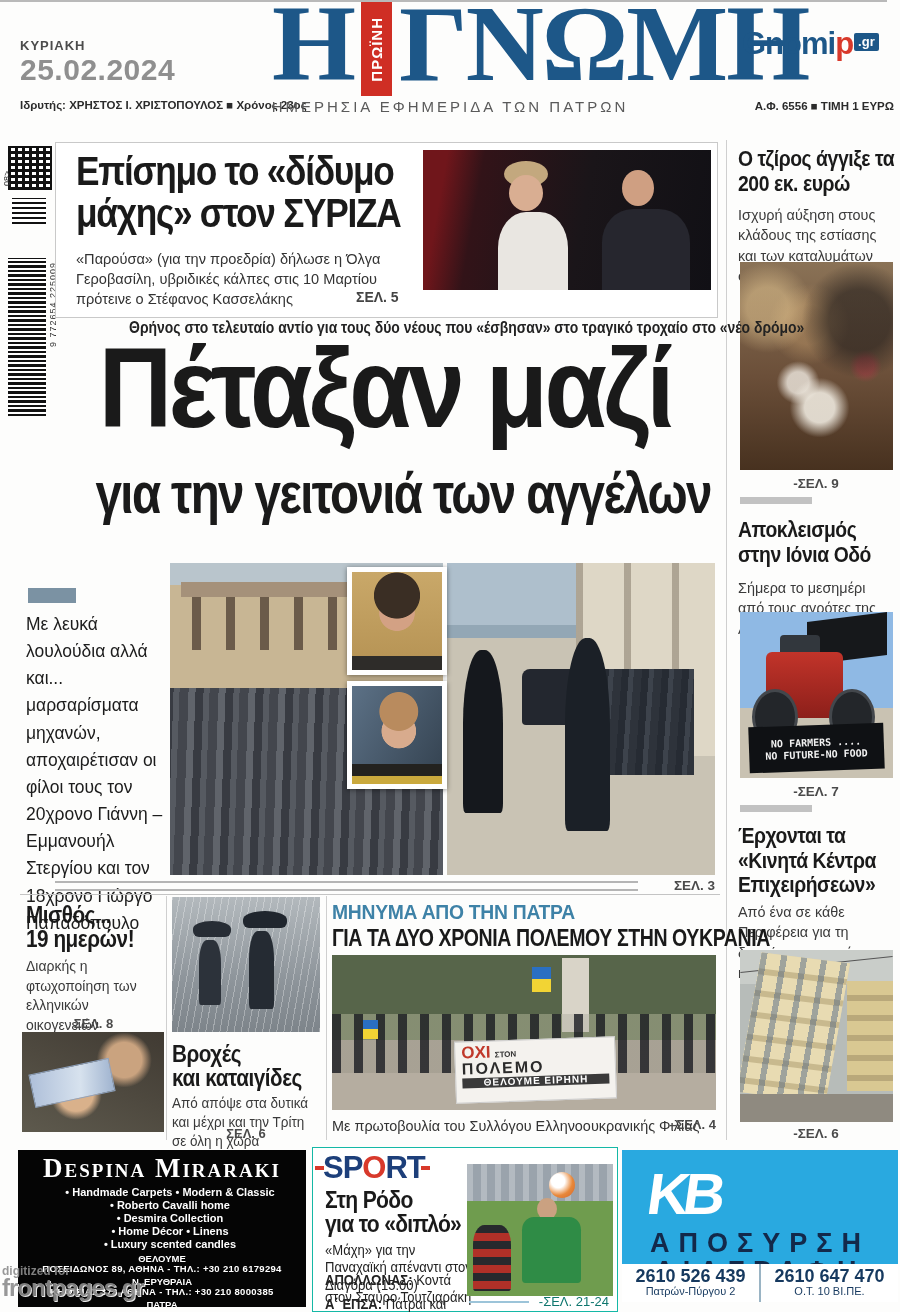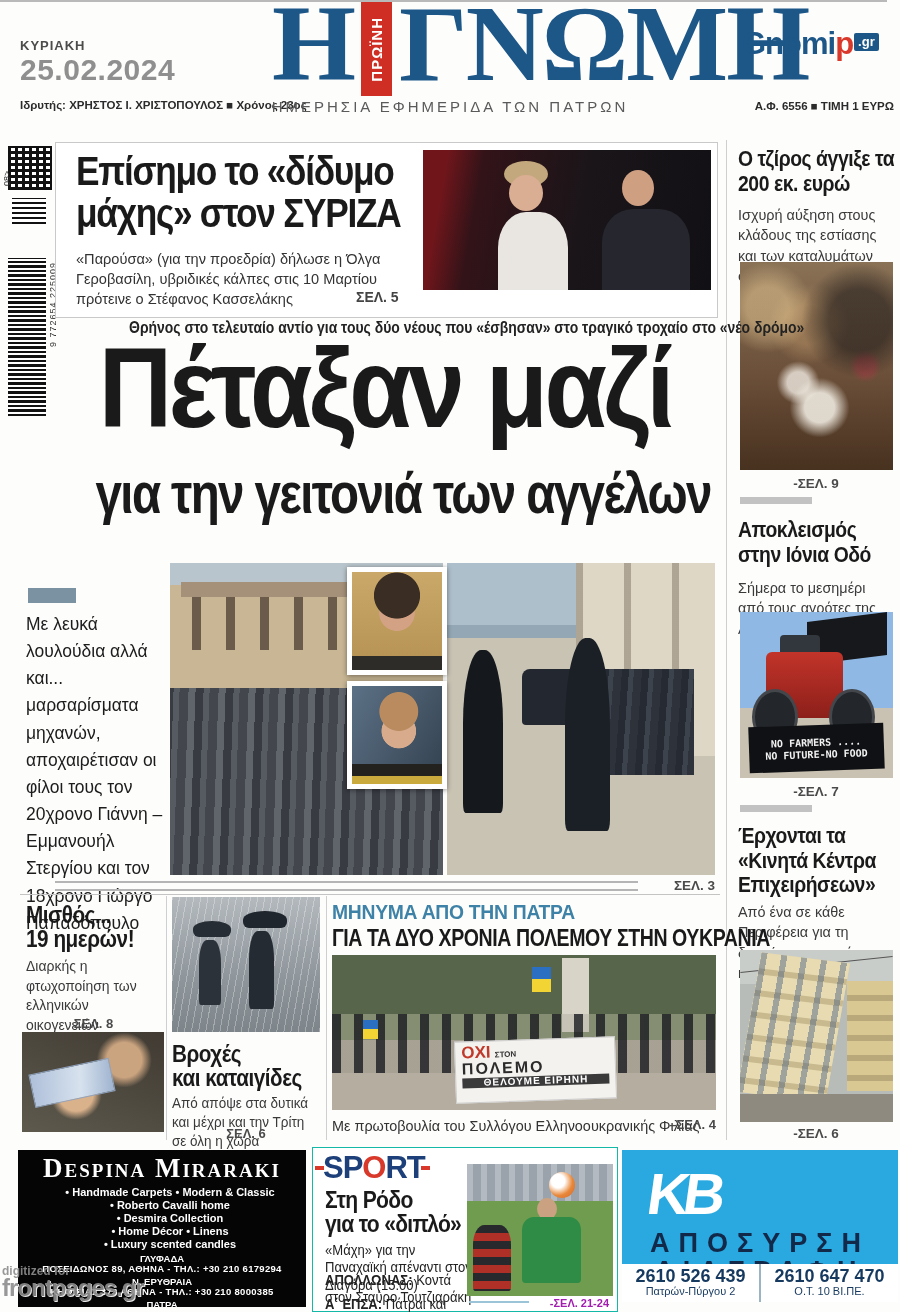--- a/index.html
+++ b/index.html
@@ -184,21 +184,21 @@
   .mir-loc .a{font-size:9.5px;font-weight:bold;letter-spacing:.3px;}
   .sportbox{left:312px;top:1147px;width:306px;height:165px;border:1px solid #14b8a6;background:#fff;box-sizing:border-box;}
   .sp-logo{position:absolute;left:10px;top:2px;font-size:31px;font-weight:800;letter-spacing:-1px;color:#1d3f7a;}
   .sp-logo .o{color:#d8392b;}
   .sp-dash{position:absolute;top:18px;width:9px;height:4px;background:#d8392b;}
   .sp-h{position:absolute;left:12px;top:40px;width:170px;font-size:24px;font-weight:bold;line-height:1.02;letter-spacing:-.8px;
       transform:scaleX(.88);transform-origin:0 0;}
   .sp-item{position:absolute;left:12px;width:165px;font-size:14.5px;line-height:1.2;color:#222;
       transform:scaleX(.9);transform-origin:0 0;}
   .sp-item .lbl{font-weight:bold;}
-  .sp-p{position:absolute;right:8px;bottom:2px;font-size:11px;font-weight:bold;color:#a21caf;}
+  .sp-p{position:absolute;right:8px;bottom:2px;font-size:13px;font-weight:normal;color:#0f766e;}
   .sp-pline{position:absolute;right:88px;bottom:8px;width:60px;height:2px;background:#9cc4d9;}
   .ph-ball{right:4px;top:16px;width:146px;height:132px;background:
       linear-gradient(180deg,#9aa3ac 0 28%,#6f9c4e 28% 100%);}
   .ph-ball .crowdtex{position:absolute;left:0;top:0;width:100%;height:28%;background:
       repeating-linear-gradient(90deg,rgba(255,255,255,.25) 0 6px,transparent 6px 14px);}
   .ph-ball .ball{position:absolute;left:56%;top:6%;width:26px;height:26px;border-radius:50%;
       background:radial-gradient(circle at 35% 35%,#fff 0 28%,#e8883a 60%,#d2622a);}
   .ph-ball .head{position:absolute;left:48%;top:26%;width:20px;height:22px;border-radius:50%;background:#caa181;}
   .ph-ball .torso{position:absolute;left:38%;top:40%;width:40%;height:50%;background:#2f8c46;border-radius:20% 20% 6% 6%;}
   .ph-ball .opp{position:absolute;left:4%;top:46%;width:26%;height:50%;background:
@@ -368,21 +368,21 @@
   <div class="abs miraraki">
     <div class="mir-title">Despina Miraraki</div>
     <div class="mir-lines">
       <div>• Handmade Carpets • Modern &amp; Classic</div>
       <div>• Roberto Cavalli home</div>
       <div>• Desmira Collection</div>
       <div>• Home Décor • Linens</div>
       <div>• Luxury scented candles</div>
     </div>
     <div class="mir-loc">
-      <div class="n">ΓΛΥΦΑΔΑ</div>
+      <div class="n">ΘΕΛΟΥΜΕ</div>
       <div class="a">ΠΟΣΕΙΔΩΝΟΣ 89, ΑΘΗΝΑ - ΤΗΛ.: +30 210 6179294</div>
     </div>
     <div class="mir-loc">
       <div class="n">Ν. ΕΡΥΘΡΑΙΑ</div>
       <div class="a">ΚΗΦΙΣΙΑΣ 373 ΑΘΗΝΑ - ΤΗΛ.: +30 210 8000385</div>
     </div>
     <div class="mir-loc">
       <div class="n">ΠΑΤΡΑ</div>
 
     </div>

